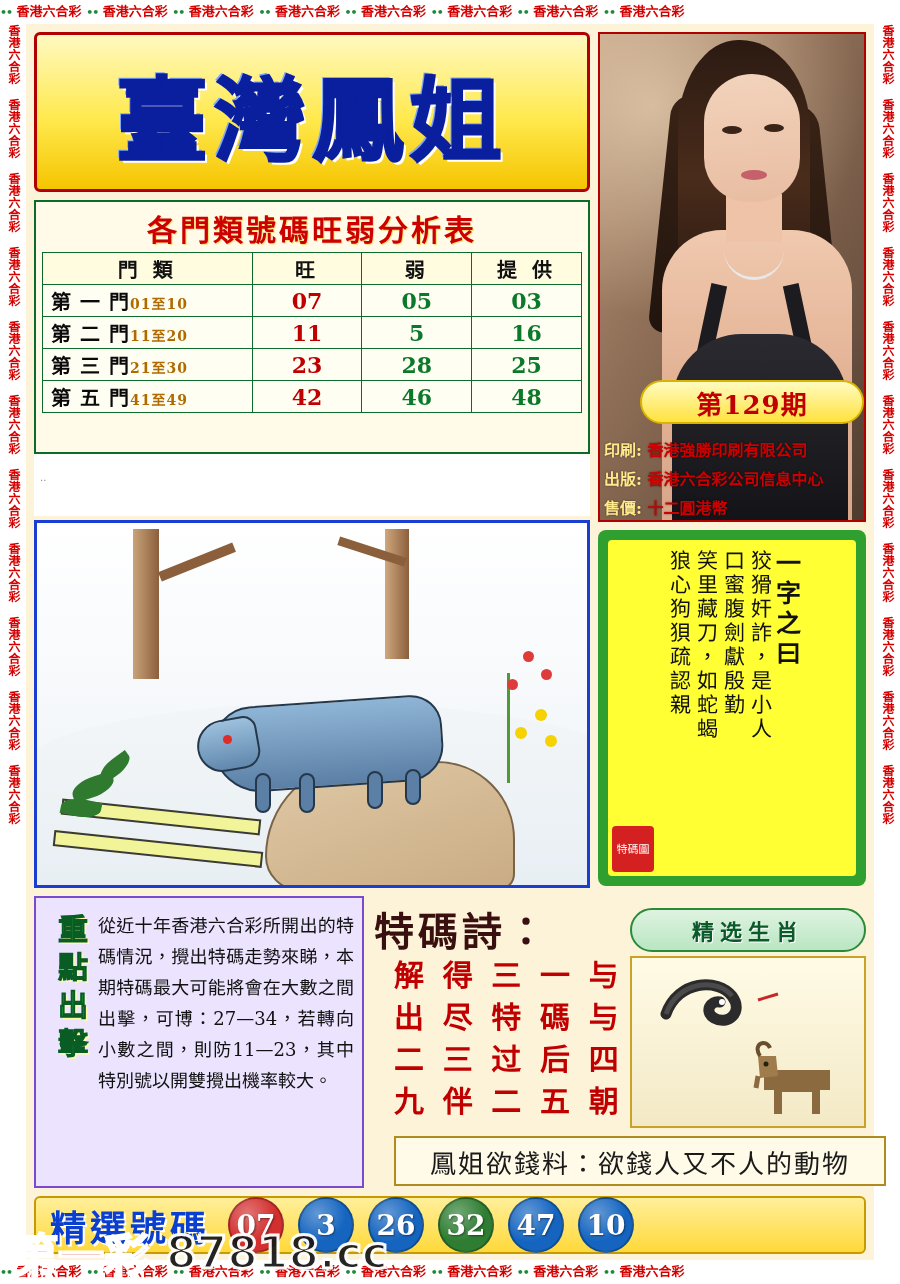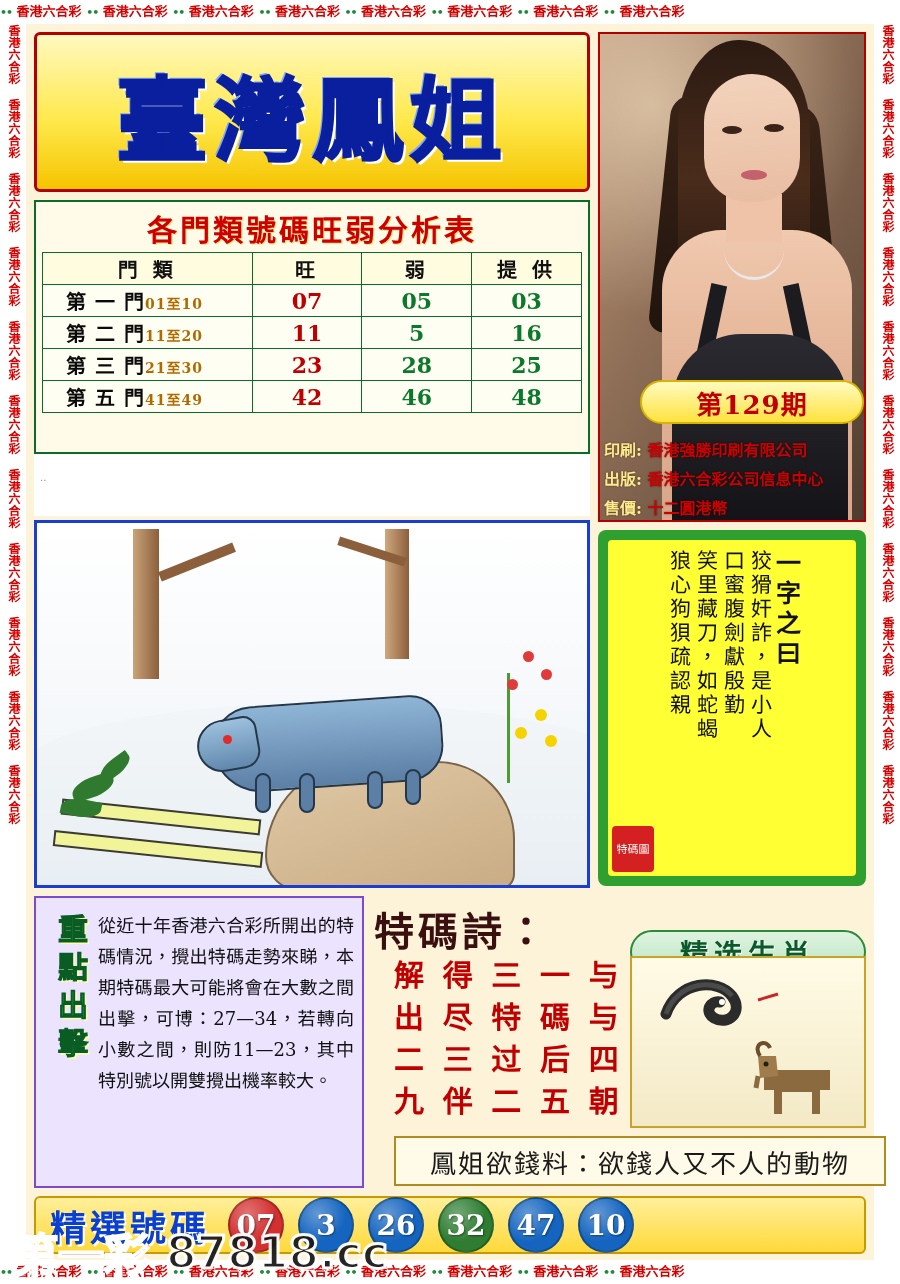--- a/index.html
+++ b/index.html
@@ -96,21 +96,21 @@
     height: 32px;
     text-align: center;
     font-size: 20px;
     font-family: "DejaVu Serif", "Liberation Serif", serif;
   }
   table.analysis th {
     color: #111; font-weight: bold; letter-spacing: 4px;
     background: #fffce0;
   }
   table.analysis td.cat {
-    color: #0a0a0a; font-weight: bold; letter-spacing: 1px; text-align: left; padding-left: 23px;
+    color: #0a0a0a; font-weight: bold; letter-spacing: 1px; text-align: left; padding-left: 8px;
   }
   table.analysis td.num { color: #c00000; font-weight: bold; font-size: 22px; }
   table.analysis td.num.g { color: #0a7a2a; }
   .rng { font-size: 14px; color: #b06a00; }
 
   
   .photo-box {
     position: absolute; left: 572px; top: 8px; width: 268px; height: 490px;
     border: 2px solid #b00000;
     background: linear-gradient(160deg,#9c7b63,#c9a98d 35%,#7d5e4a 70%,#5a4436);
@@ -272,27 +272,27 @@
   }
   .tema-col {
     writing-mode: vertical-rl; text-orientation: upright;
     font-family:"DejaVu Serif","Liberation Serif",serif;
     font-size: 30px; line-height: 48px; color: #c00000;
     font-weight: bold; letter-spacing: 12px;
   }
 
   
   .zodiac-title {
-    position: absolute; left: 604px; top: 906px; width: 236px; height: 44px;
+    position: absolute; left: 604px; top: 884px; width: 236px; height: 44px;
     background: linear-gradient(#dff3e0,#b9e6c2);
     border: 2px solid #2a8a3a;
     border-radius: 24px;
     display:flex; align-items:center; justify-content:center;
     font-family:"DejaVu Serif","Liberation Serif",serif;
-    font-size: 28px; font-weight: bold; color: #0a5a2a;
+    font-size: 22px; font-weight: bold; color: #0a5a2a;
     letter-spacing: 6px;
     text-shadow: 1px 1px 0 #ffffff;
   }
   .zodiac-box {
     position: absolute; left: 604px; top: 932px; width: 236px; height: 172px;
     background: linear-gradient(#fffbe6,#f3e9c6);
     border: 2px solid #c9a227;
   }
   .z-snake { position:absolute; left:26px; top:12px; width:130px; height:70px; }
   .z-goat { position:absolute; left:110px; top:78px; width:110px; height:84px; }

